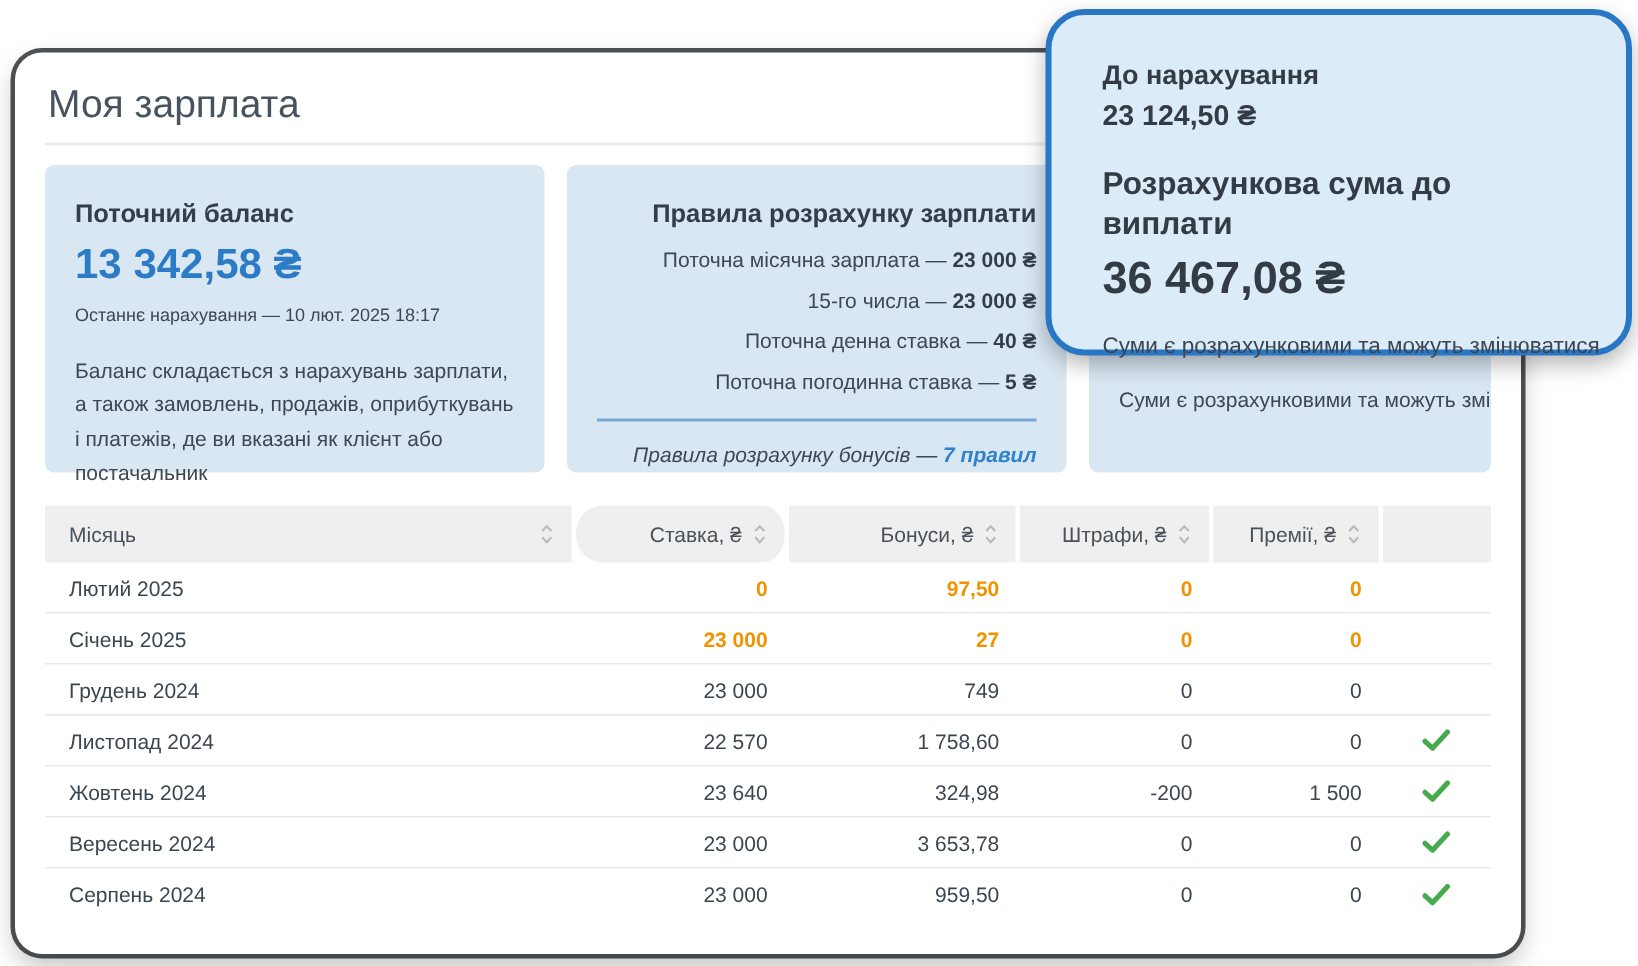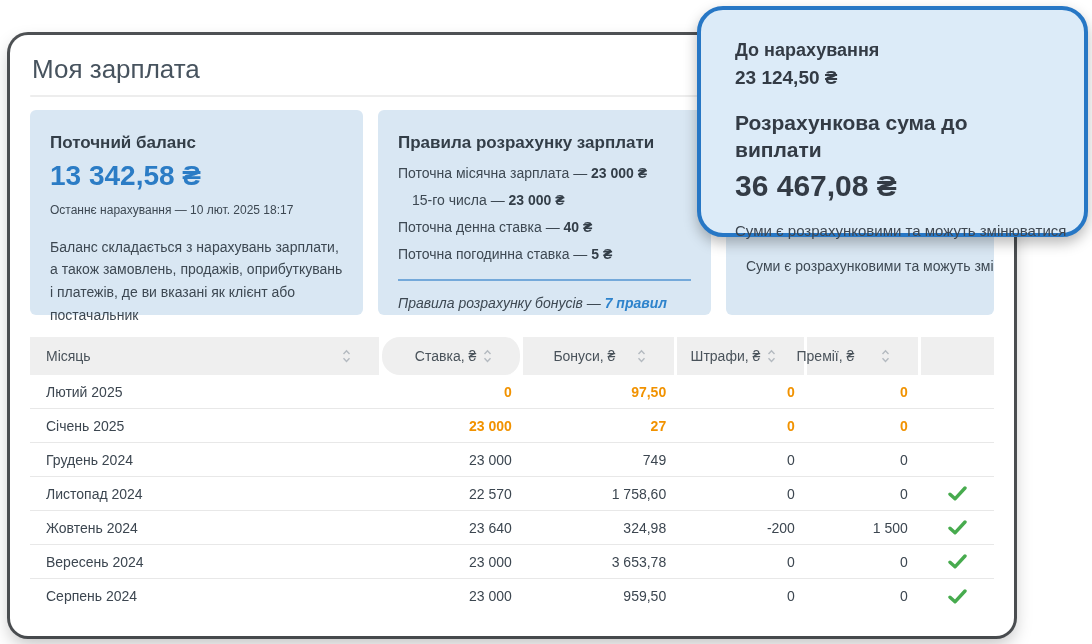--- a/index.html
+++ b/index.html
@@ -33,21 +33,21 @@
     line-height:30px;margin:3px 0 11px 2px;
   }
   .title-divider{height:2px;background:#ededed;border-radius:1px;}
   
   .cards{display:flex;gap:15px;margin-top:13px;height:205px;}
   .card{
     background:var(--card-bg);border-radius:6px;
     padding:18px 20px;font-size:14px;line-height:1.6;color:var(--text);
   }
   .card-balance{width:333px;flex:none;}
-  .card-rules{width:333px;flex:none;}
+  .card-rules{width:333px;flex:none;text-align:right;}
   .card-payout{flex:1;min-width:0;overflow:hidden;position:relative;}
   .card-title{font-size:17px;font-weight:700;color:var(--text-dark);margin:4px 0 7px;line-height:1.25;}
   .balance-amount{font-size:28px;font-weight:700;color:var(--accent);line-height:1.15;margin-bottom:9px;}
   .balance-last{font-size:12px;margin-bottom:15px;}
   .balance-desc{font-size:14px;line-height:1.62;}
   .rule-line{line-height:27px;white-space:nowrap;}
   .rule-line .val{font-weight:700;color:var(--text-dark);}
   .rule-line.indent{padding-left:14px;}
   .rules-divider{border:none;border-top:2px solid #74a9da;margin:11px 0 9px;}
   .bonus-line{line-height:26px;font-style:italic;}
@@ -68,36 +68,36 @@
   .pp-l1{font-size:18px;font-weight:700;color:#333b45;line-height:23px;}
   .pp-a1{font-size:19px;font-weight:700;color:#333b45;line-height:24px;margin-top:4px;}
   .pp-l2{font-size:21px;font-weight:700;color:#333b45;line-height:27px;margin-top:19px;}
   .pp-a2{font-size:30px;font-weight:700;color:#333b45;line-height:36px;margin-top:5px;}
   .pp-note{font-size:15px;color:#3d4650;line-height:19px;margin-top:17px;white-space:nowrap;}
   
   .table{margin-top:22px;}
   .trh{display:flex;}
   .th{
     background:var(--header-bg);height:38px;display:flex;align-items:center;
-    font-size:14px;color:#49525a;padding:0 28px;border-right:3px solid #fff;
+    font-size:14px;color:#49525a;padding:0 12px;border-right:3px solid #fff;
   }
   .th:last-child{border-right:none;}
   .th.left{justify-content:space-between;padding-left:16px;}
   .th.right{justify-content:flex-end;}
   .th .lbl{white-space:nowrap;}
   .sort{margin-left:7px;flex:none;display:inline-flex;}
   .tr{display:flex;height:34px;border-bottom:1px solid var(--row-border);}
   .tr:last-child{border-bottom:none;}
   .td{display:flex;align-items:center;font-size:14px;color:#3c4650;}
   .td.left{padding-left:16px;}
   .td.right{justify-content:flex-end;padding-right:14px;}
   .td.center{justify-content:center;}
   .td.hl{color:var(--orange);font-weight:700;}
-  .c0{width:358px;}.c1{width:143px;border-radius:18px;}.c2{width:156px;gap:15px;}
-  .c3{width:130px;}.c4{width:114px;gap:20px;}.c5{width:73px;}
+  .c0{width:358px;}.c1{width:143px;border-radius:18px;}.c2{width:156px;}
+  .c3{width:130px;}.c4{width:114px;}.c5{width:73px;}
 </style>
 </head>
 <body>
 
 <div class="page">
 
   <h1 class="page-title">Моя зарплата</h1>
   <div class="title-divider"></div>
 
   <div class="cards">

